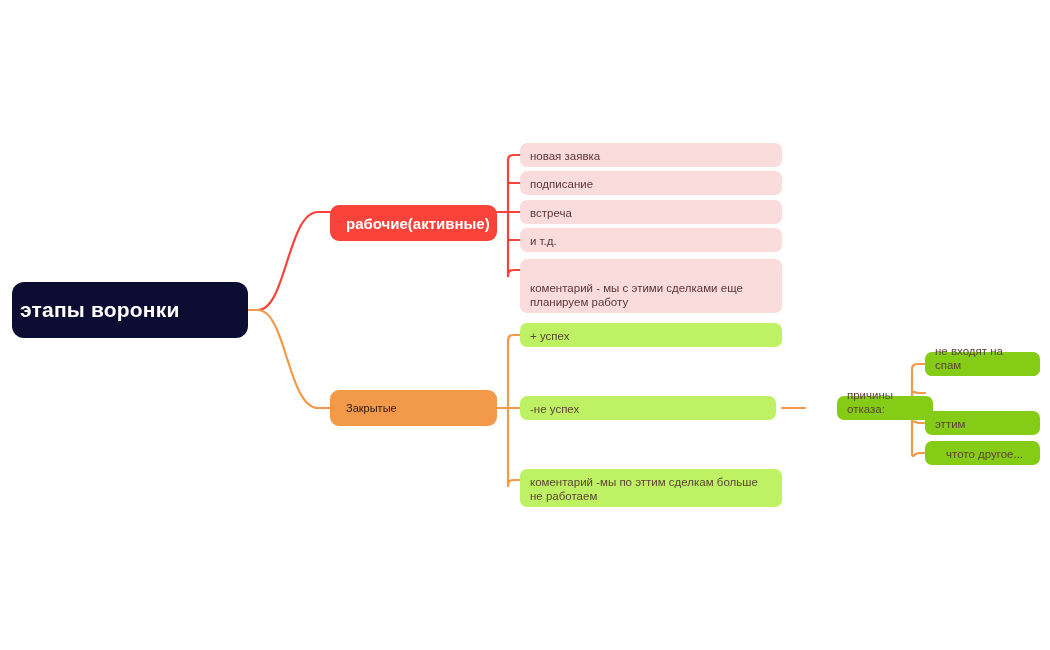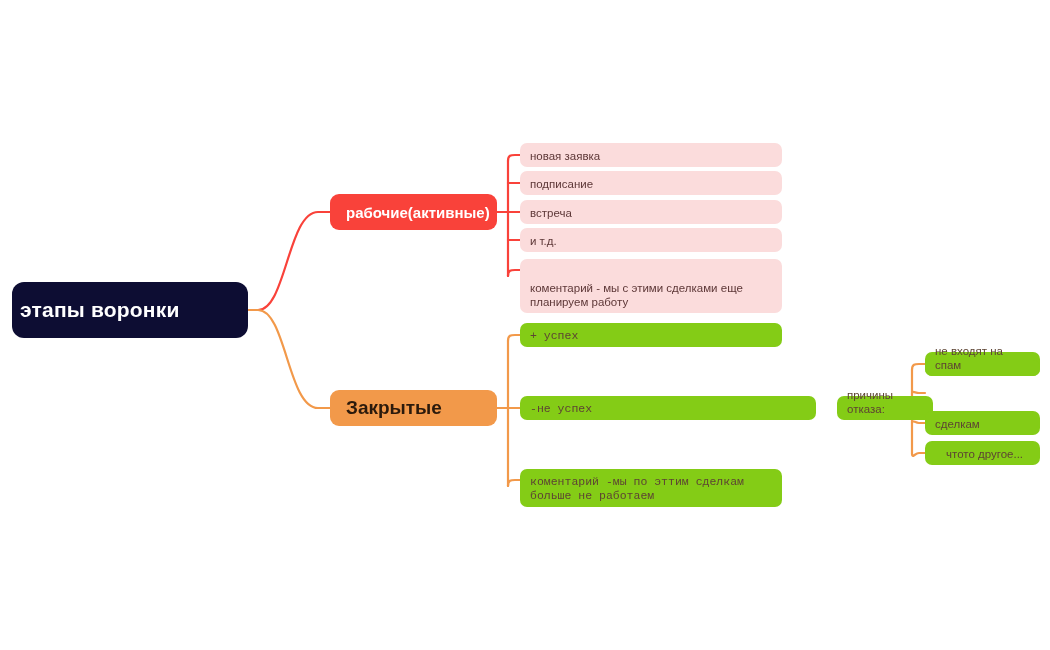--- a/index.html
+++ b/index.html
@@ -53,56 +53,56 @@
     white-space: nowrap;
   }
 
   
   .node.branch {
     border-radius: 9px;
     padding: 0 16px;
   }
   .node.branch.red {
     background: #f9423a;
+    margin-top: 11px;
   }
   .node.branch.red .label {
     color: #ffffff;
     font-size: 15px;
     font-weight: bold;
     white-space: nowrap;
   }
   .node.branch.orange {
     background: #f2994a;
   }
   .node.branch.orange .label {
     color: #2b1a0c;
-    font-size: 19px;
-    font-weight: bold;
+    font-size: 11px;
+    font-weight: normal;
     white-space: nowrap;
   }
 
   
   .node.leaf {
     border-radius: 7px;
     padding: 4px 10px;
     align-items: flex-end;
   }
   .node.leaf .label {
     font-size: 11.5px;
     line-height: 14px;
   }
   .node.leaf.pink {
     background: #fbdcdc;
   }
   .node.leaf.pink .label {
     color: #5d3737;
   }
   .node.leaf.peach {
-    background: #84cc16;
-    font-family: Liberation Mono, monospace;
+    background: #bef264;
   }
   .node.leaf.peach .label {
     color: #5d4433;
   }
   .node.leaf.peach2 {
     background: #84cc16;
   }
   .node.leaf.peach2 .label {
     color: #5d4433;
   }
@@ -171,41 +171,41 @@
   </div>
 
   <div class="node branch orange" style="left:330px; top:390px; width:167px; height:36px;">
     <span class="label">Закрытые</span>
   </div>
 
   <div class="node leaf peach" style="left:520px; top:323px; width:262px; height:24px;">
     <span class="label">+ успех</span>
   </div>
 
-  <div class="node leaf peach" style="left:520px; top:396px; width:296px; height:24px;">
+  <div class="node leaf peach" style="left:520px; top:396px; width:256px; height:24px;">
     <span class="label">-не успех</span>
   </div>
 
   <div class="node leaf peach" style="left:520px; top:469px; width:262px; height:38px;">
     <span class="label">коментарий -мы по эттим сделкам больше не работаем</span>
   </div>
 
   <div class="node leaf peach2" style="left:805px; top:396px; width:96px; height:24px;margin-left:32px;">
     <span class="label">причины отказа:</span>
   </div>
 
   <div class="node leaf peach2" style="left:925px; top:352px; width:115px; height:24px;">
     <span class="label">не входят на связь</span>
   </div>
 
   <div class="node leaf peach2" style="left:925px; top:360px; width:115px; height:16px;">
     <span class="label">спам</span>
   </div>
 
   <div class="node leaf peach2" style="left:925px; top:411px; width:115px; height:24px;">
-    <span class="label">сделкам</span>
+    <span class="label">эттим</span>
   </div>
 
   <div class="node leaf peach2" style="left:925px; top:441px; width:115px; height:24px;padding-left:21px;">
     <span class="label">чтото другое...</span>
   </div>
 
 </div>
 
 </body></html>

